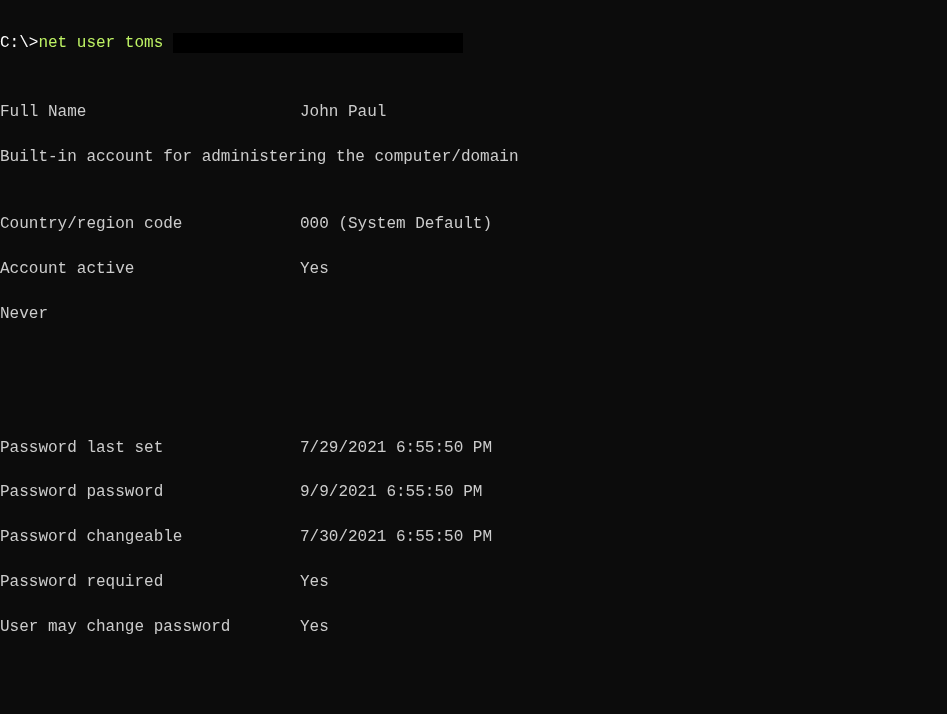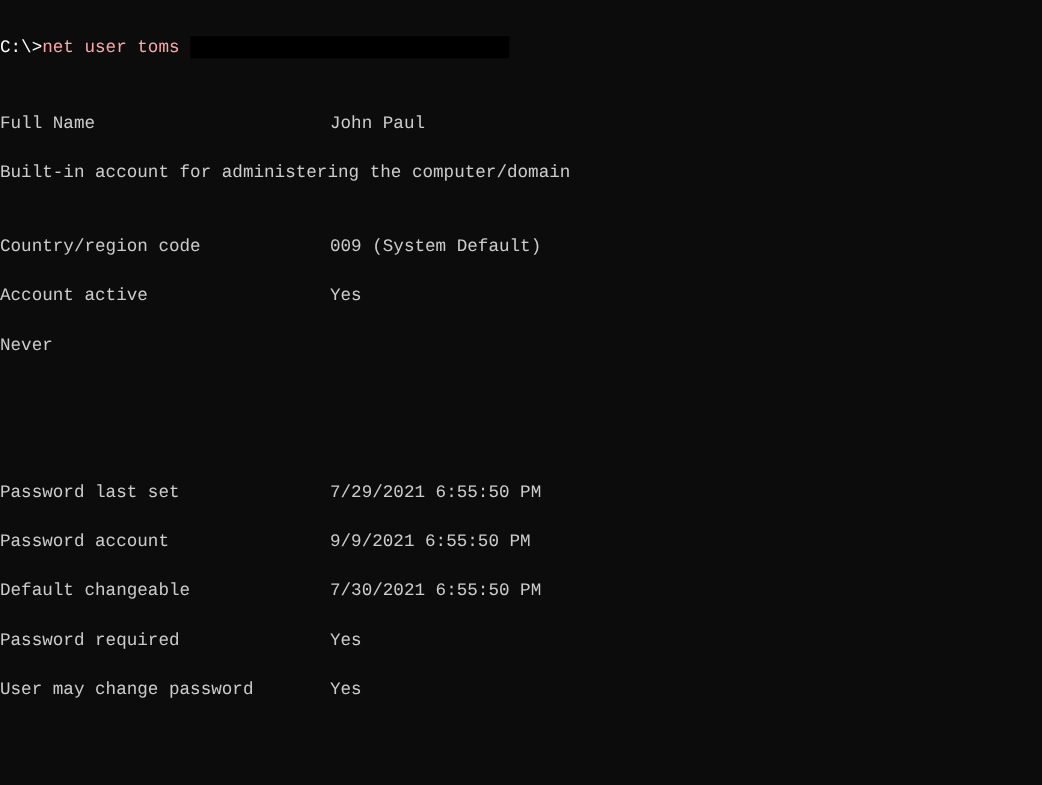--- a/index.html
+++ b/index.html
@@ -20,21 +20,21 @@
     }
     .prompt-line {
       white-space: pre;
       color: #ffffff;
     }
     .prompt-prefix {
       color: #ffffff;
     }
     .command-text {
       background-color: #0c0c0c;
-      color: #fca5a5;
+      color: #bef264;
     }
     .redacted {
       display: inline-block;
       background-color: #000000;
       width: 290px;
       height: 20px;
       vertical-align: middle;
     }
     .output {
       white-space: pre;
@@ -58,29 +58,29 @@
 </head>
 <body>
 
 <div class="prompt-line"><span class="prompt-prefix">C:\&gt;</span><span class="command-text">net user toms</span> <span class="redacted"></span></div>
 
 <div class="output">
 
 <div class="row"><span class="label">Full Name</span><span class="value">John Paul</span></div>
 <div class="row"><span class="value">Built-in account for administering the computer/domain</span></div>
 <div class="row"><span class="value"></span></div>
-<div class="row"><span class="label">Country/region code</span><span class="value">009 (System Default)</span></div>
+<div class="row"><span class="label">Country/region code</span><span class="value">000 (System Default)</span></div>
 <div class="row"><span class="label">Account active</span><span class="value">Yes</span></div>
 <div class="row"><span class="value">Never</span></div>
 
 <div class="blank-row"></div>
 
 <div class="row"><span class="label">Password last set</span><span class="value">7/29/2021 6:55:50 PM</span></div>
-<div class="row"><span class="label">Password account</span><span class="value">9/9/2021 6:55:50 PM</span></div>
-<div class="row"><span class="label">Default changeable</span><span class="value">7/30/2021 6:55:50 PM</span></div>
+<div class="row"><span class="label">Password password</span><span class="value">9/9/2021 6:55:50 PM</span></div>
+<div class="row"><span class="label">Password changeable</span><span class="value">7/30/2021 6:55:50 PM</span></div>
 <div class="row"><span class="label">Password required</span><span class="value">Yes</span></div>
 <div class="row"><span class="label">User may change password</span><span class="value">Yes</span></div>
 
 <div class="blank-row"></div>
 
 
 
 
 
 

